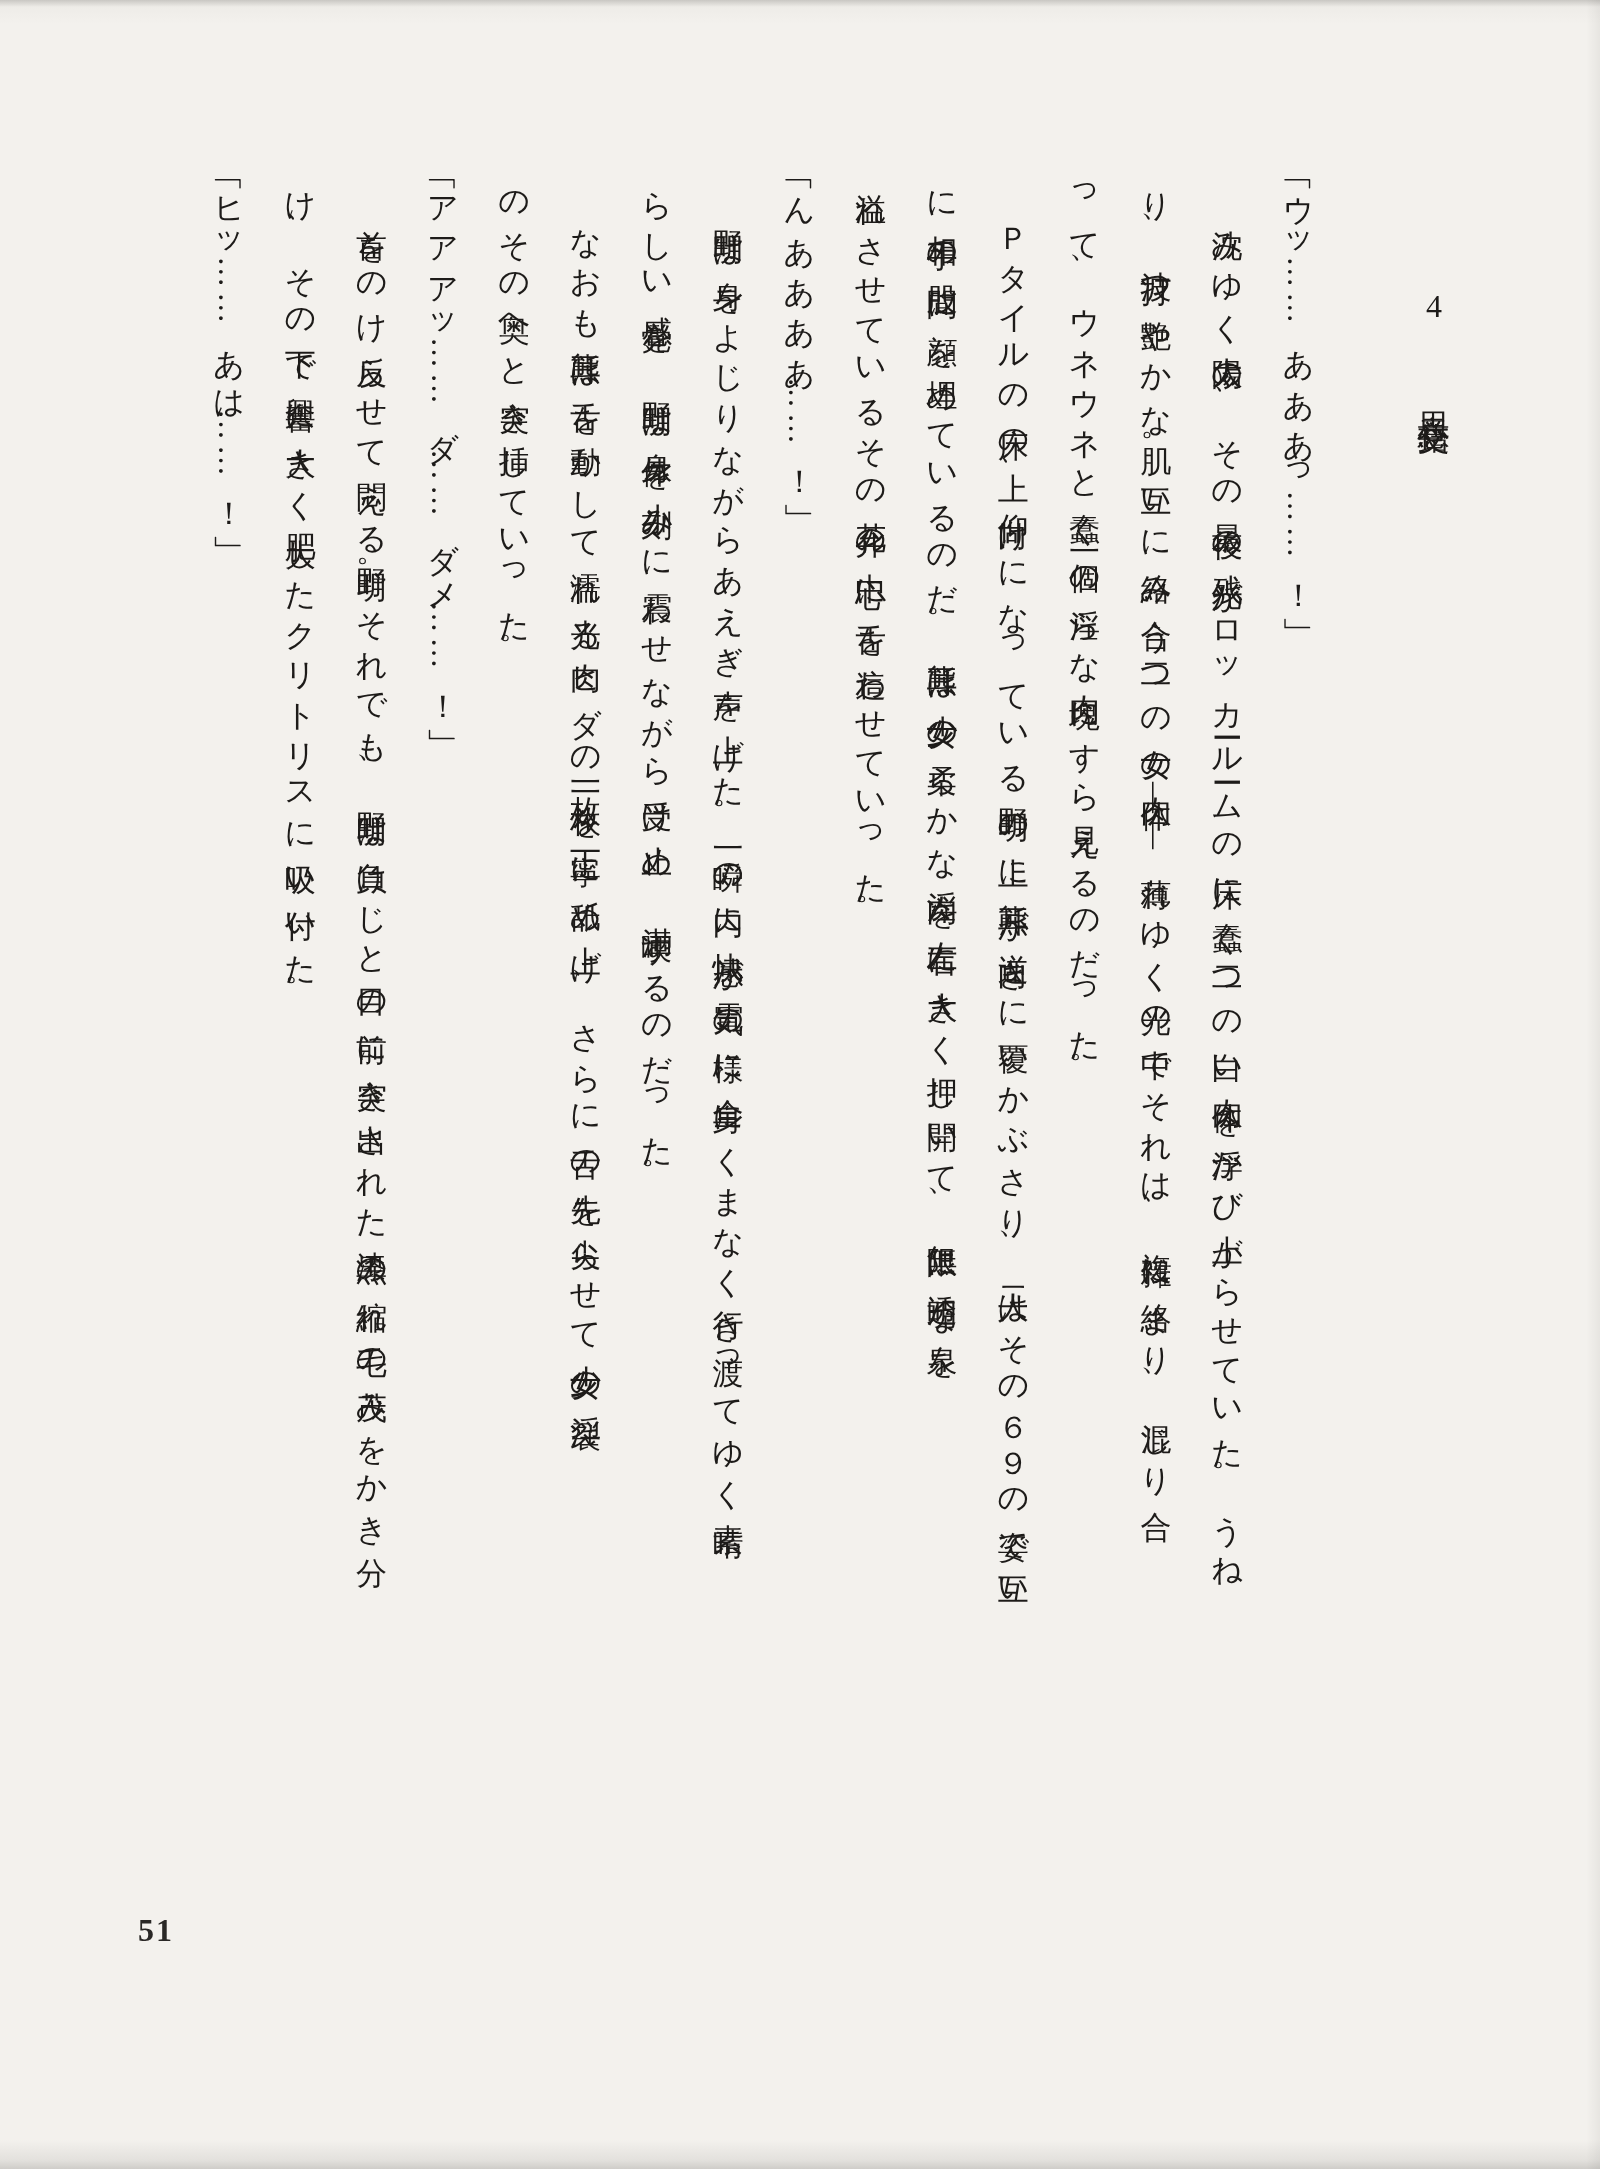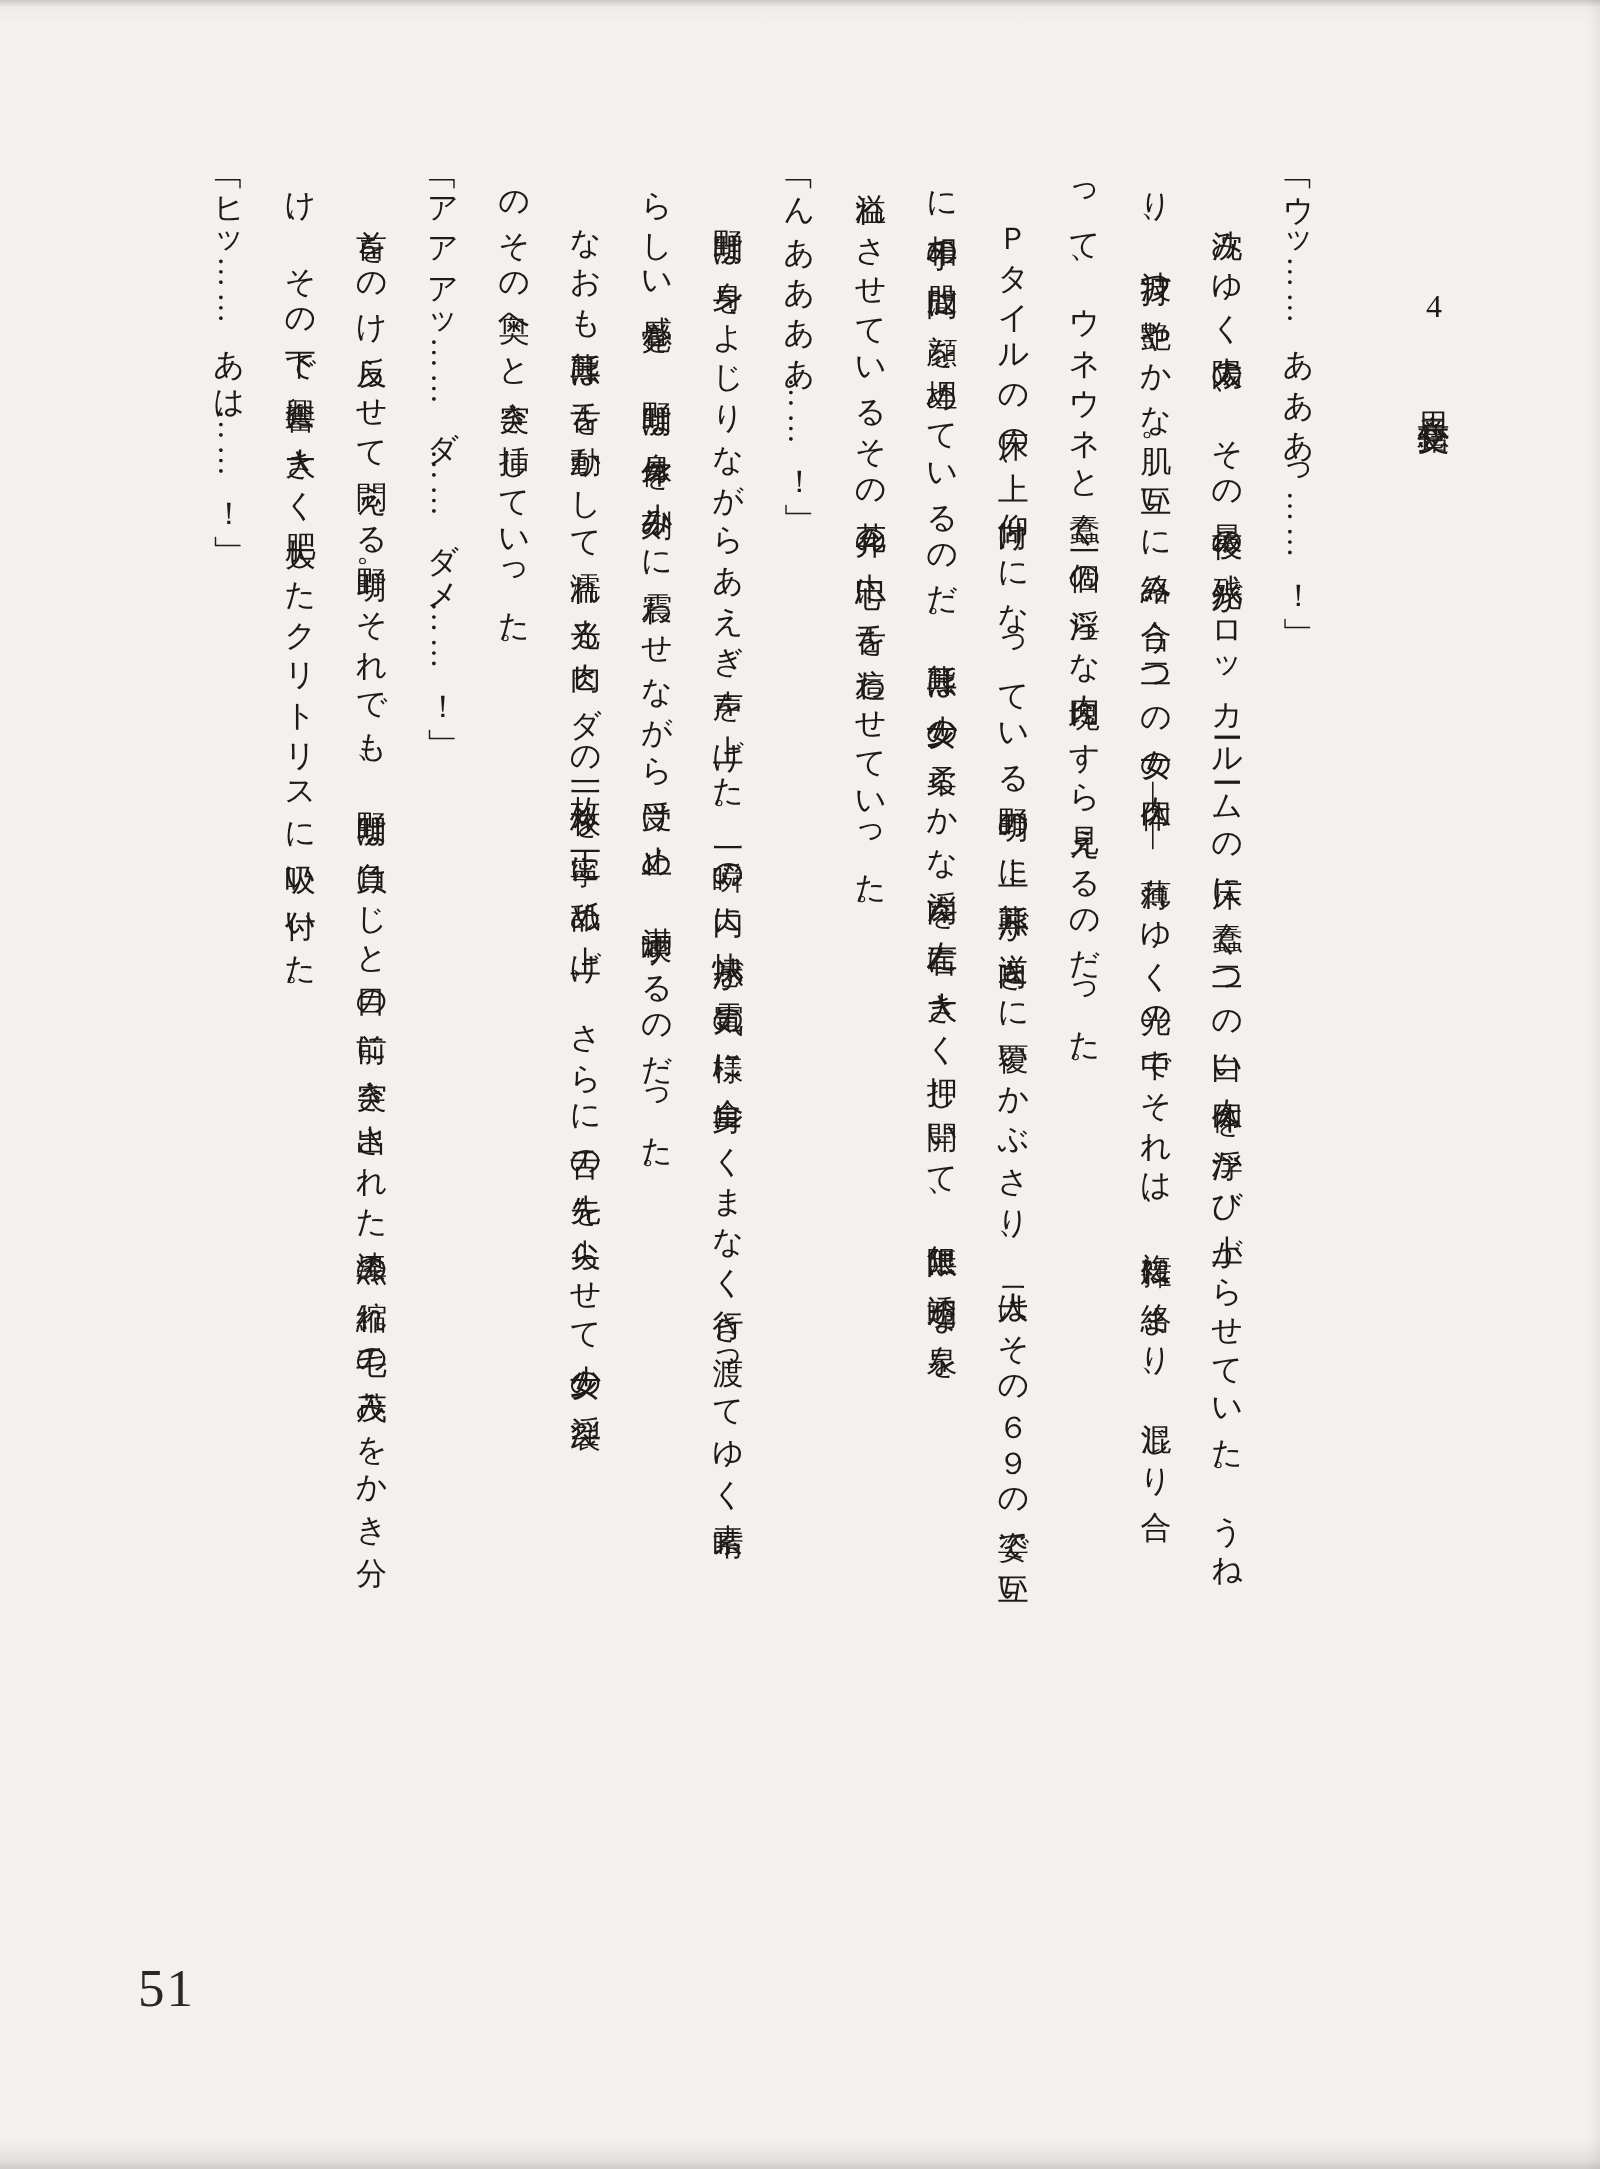--- a/index.html
+++ b/index.html
@@ -54,23 +54,23 @@
     letter-spacing: 4px;
     line-height: 1.1;
     color: #1d1b19;
   }
   .chapter-heading .chapter-title {
     margin-top: 18px;
   }
   .page-number {
     position: absolute;
     left: 138px;
-    top: 1958px;
-    font-size: 53px;
-    font-weight: normal;
+    top: 1912px;
+    font-size: 32px;
+    font-weight: bold;
     letter-spacing: 2px;
     color: #2a2826;
   }
 </style>
 </head>
 <body>
 
 <div class="page" style="color: rgb(29, 27, 25);">
 
   <div class="chapter-heading">

